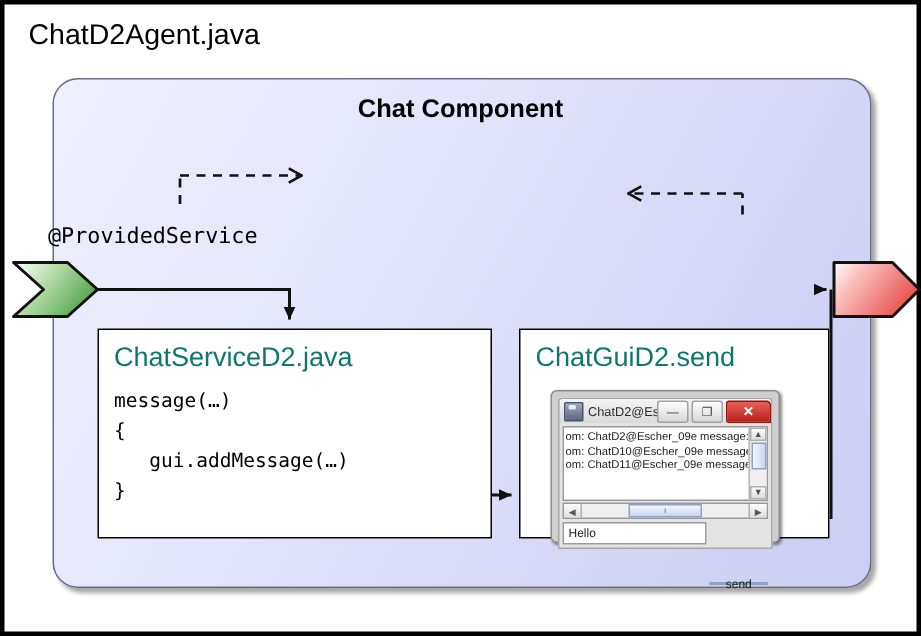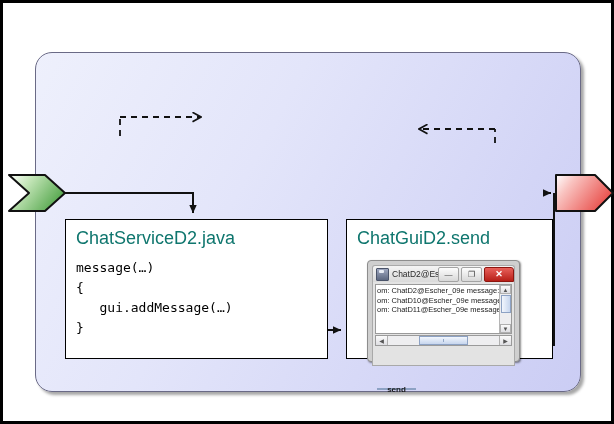--- a/index.html
+++ b/index.html
@@ -103,33 +103,36 @@
       box-sizing:border-box;}
   #cw-hthumb:after{content:"";position:absolute;left:50%;top:2px;bottom:2px;
       width:1px;background:#93a8c8;}
   .sb-harrow.right{border-right:none;border-left:1px solid #b0b0b0;}
 
   #cw-inputrow{display:flex;margin-top:2px;height:15px;}
   #cw-input{flex:1 1 auto;background:#fff;border:1px solid #9a9a9a;
       font-size:8px;color:#1b1b1b;display:flex;align-items:center;padding-left:3px;}
   #cw-send{flex:0 0 auto;width:37px;margin-left:2px;
       background:linear-gradient(#f4f8fd,#cfdcee);border:1px solid #8da2c4;
-      font-size:8px;font-weight:bold;color:#1b1b1b;
+      font-size:8px;font-weight:normal;color:#1b1b1b;
       display:flex;align-items:center;justify-content:center;margin-top:40px;}
 </style>
 </head>
 <body>
 
 <div id="root">
 
+  <div id="agent-title">ChatD2Agent.java</div>
 
   <div id="component-panel"></div>
 
-
-
+  <div id="component-title">Chat Component</div>
+
+
+  <div class="annot" id="annot-provided">@ProvidedService</div>
 
   <svg id="overlay" viewBox="0 0 614 424">
     <defs>
       <marker id="ah" markerWidth="9" markerHeight="9" refX="8.4" refY="4.5" orient="auto" markerUnits="userSpaceOnUse">
         <path d="M0,0.6 L8.6,4.5 L0,8.4 z" fill="#111"></path>
       </marker>
       <marker id="ahOpen" markerWidth="11" markerHeight="11" refX="10" refY="5.5" orient="auto" markerUnits="userSpaceOnUse">
         <path d="M1.5,0.8 L10,5.5 L1.5,10.2" fill="none" stroke="#111" stroke-width="1.7"></path>
       </marker>
       <linearGradient id="grnGrad" x1="0" y1="0" x2="1" y2="0.5">
@@ -205,19 +208,20 @@
 
       <div id="cw-hscrollwrap">
         <div class="sb-harrow">◀</div>
         <div id="cw-htrack">
           <div id="cw-hthumb"></div>
         </div>
         <div class="sb-harrow right">▶</div>
       </div>
 
       <div id="cw-inputrow">
+        <div id="cw-input">Hello</div>
         <div id="cw-send">send</div>
       </div>
 
     </div>
   </div>
 
 </div>
 
 </body></html>

